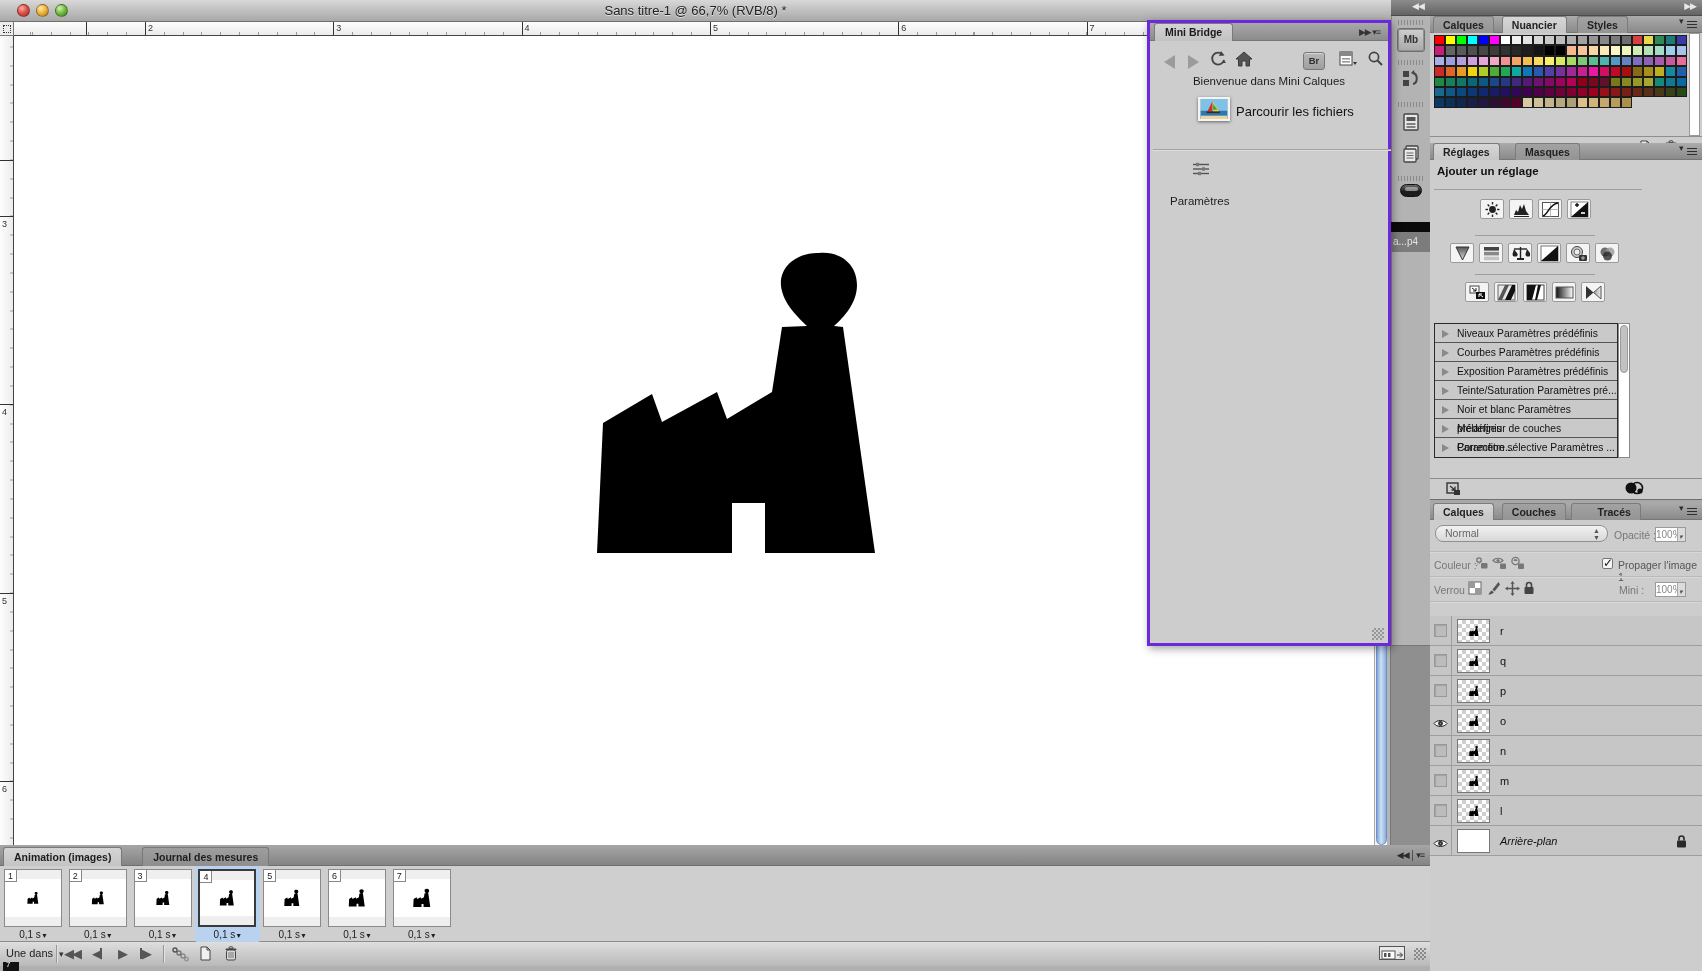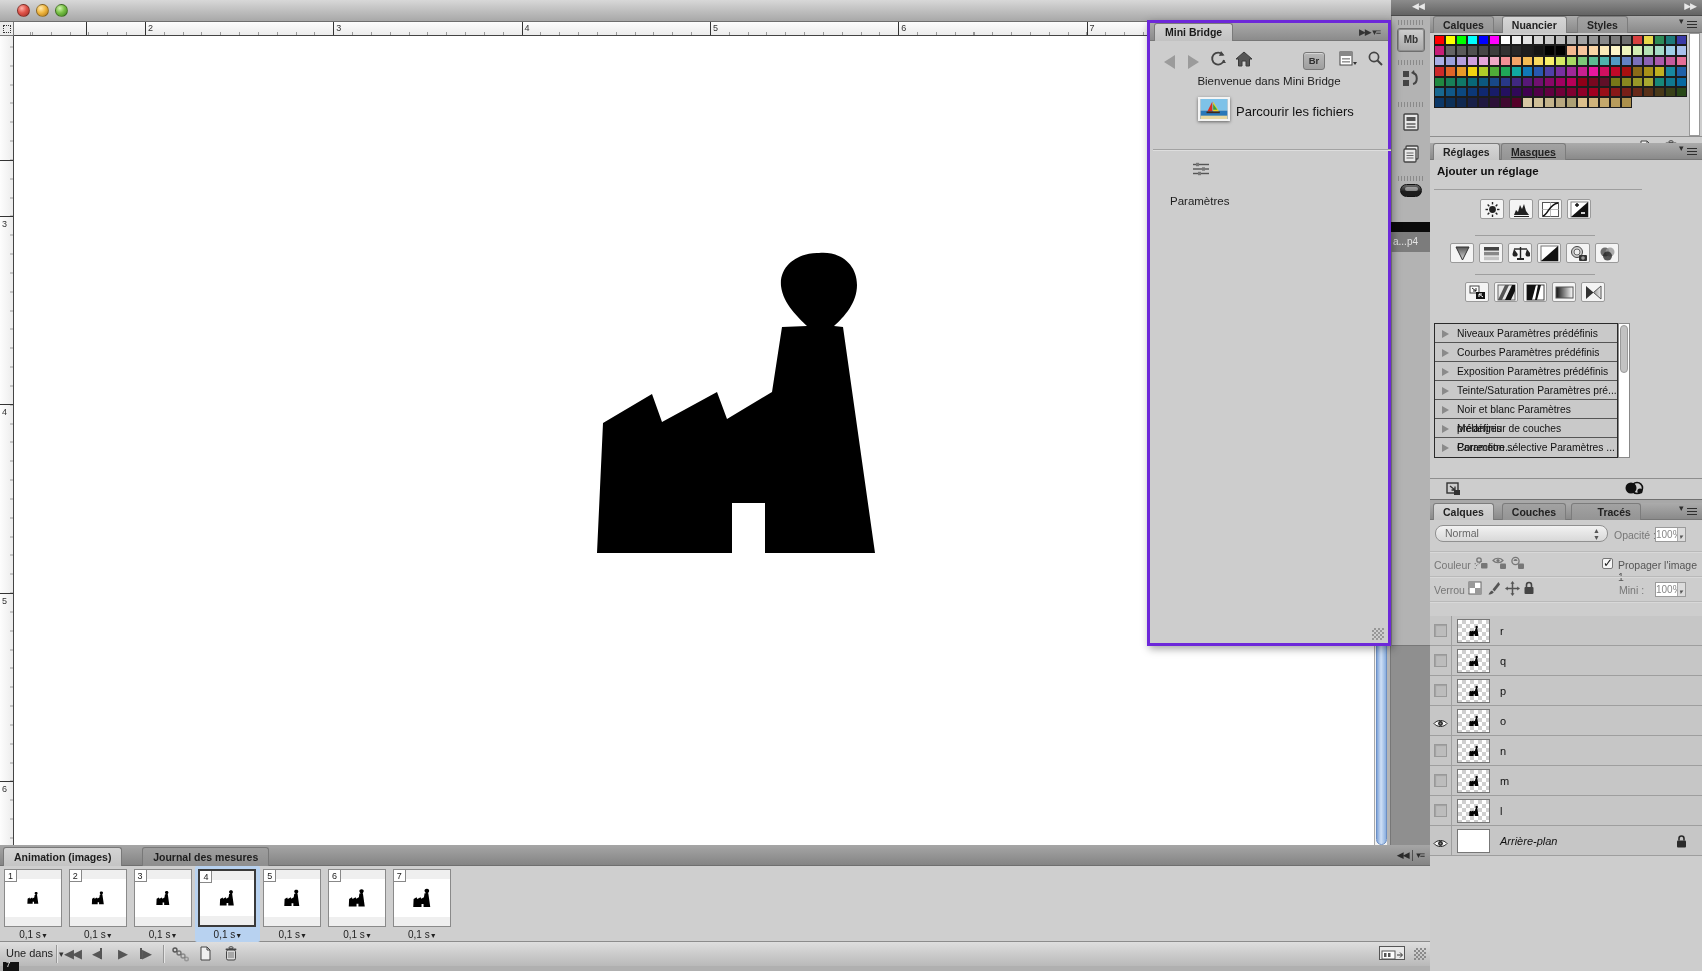--- a/index.html
+++ b/index.html
@@ -168,20 +168,21 @@
 </style>
 </head>
 <body>
 
 <div class="app">
 
   <div class="abs titlebar">
     <div class="abs tl red"></div>
     <div class="abs tl yel"></div>
     <div class="abs tl grn"></div>
+    <div class="abs title">Sans titre-1 @ 66,7% (RVB/8) *</div>
   </div>
 
   <div class="abs rcorner">
       <i></i>
     </div>
   <div class="abs rulerH" id="rulerH">
       <span class="rnum" style="left: 134px; top: 1px;">2</span>
       <span class="rnum" style="left: 322.3px; top: 1px;">3</span>
       <span class="rnum" style="left: 510.6px; top: 1px;">4</span>
       <span class="rnum" style="left: 698.9px; top: 1px;">5</span>
@@ -269,21 +270,21 @@
             <rect x="2" y="2" width="12" height="4" fill="#888"></rect>
             <rect x="4" y="8" width="8" height="1.6" fill="#999"></rect>
             <rect x="4" y="11" width="8" height="1.6" fill="#999"></rect>
             <path d="M15 12 l4 0 l-2 3 Z" fill="#333"></path>
           </svg></div>
       <div class="mbtool" style="left:216px"><svg width="20" height="18" viewBox="0 0 20 18">
             <circle cx="8" cy="7" r="4.6" fill="none" stroke="#444" stroke-width="1.7"></circle>
             <line x1="11.5" y1="10.5" x2="16" y2="15" stroke="#444" stroke-width="2"></line>
           </svg></div>
     </div>
-    <div class="mb-welcome">Bienvenue dans Mini Bridge</div>
+    <div class="mb-welcome">Bienvenue dans Mini Calques</div>
     <svg class="mb-browse-thumb" viewBox="0 0 32 24">
       <rect width="32" height="14" fill="#7ec2e8"></rect>
         <rect y="14" width="32" height="10" fill="#2a78b8"></rect>
       <rect y="20" width="32" height="4" fill="#e8d8a0"></rect>
       <polygon points="14,3 14,15 8,15" fill="#d83020"></polygon>
         <polygon points="15,3 15,15 22,15" fill="#f0d020"></polygon>
       <polygon points="15,6 20,13 15,13" fill="#30a048"></polygon>
         <rect x="7" y="15" width="16" height="2" fill="#402818"></rect>
     </svg>
     <div class="mb-browse-label">Parcourir les fichiers</div>
@@ -496,21 +497,21 @@
                 <line x1="9" y1="6" x2="9" y2="12"></line>
               </g>
             </svg></div>
         <div class="animgrip" style="right:3px;top:8px"></div>
       </div>
     </div>
 
     <div class="panel" style="top:127px;height:357px">
       <div class="tabbar" id="adjTabs">
           <div class="tab active" style="left: 3px;">Réglages</div>
-          <div class="tab" style="left: 71px; text-decoration: underline;">Masques</div>
+          <div class="tab" style="left: 85px;">Masques</div>
         </div>
       <div class="panelmenu"></div>
       <div class="adj-heading">Ajouter un réglage</div>
       <div class="adj-div" style="left:4px;top:46px;width:208px"></div>
       <div id="adjIcons">
           <div class="adjbtn" style="left: 50px; top: 56px;"><span><svg width="19" height="17" viewBox="0 0 19 17">
                 <circle cx="9.5" cy="8.5" r="3.4" fill="#222"></circle>
                 <g stroke="#222" stroke-width="1.4">
                   <line x1="9.5" y1="1" x2="9.5" y2="3.4"></line>
                   <line x1="9.5" y1="13.6" x2="9.5" y2="16"></line>

